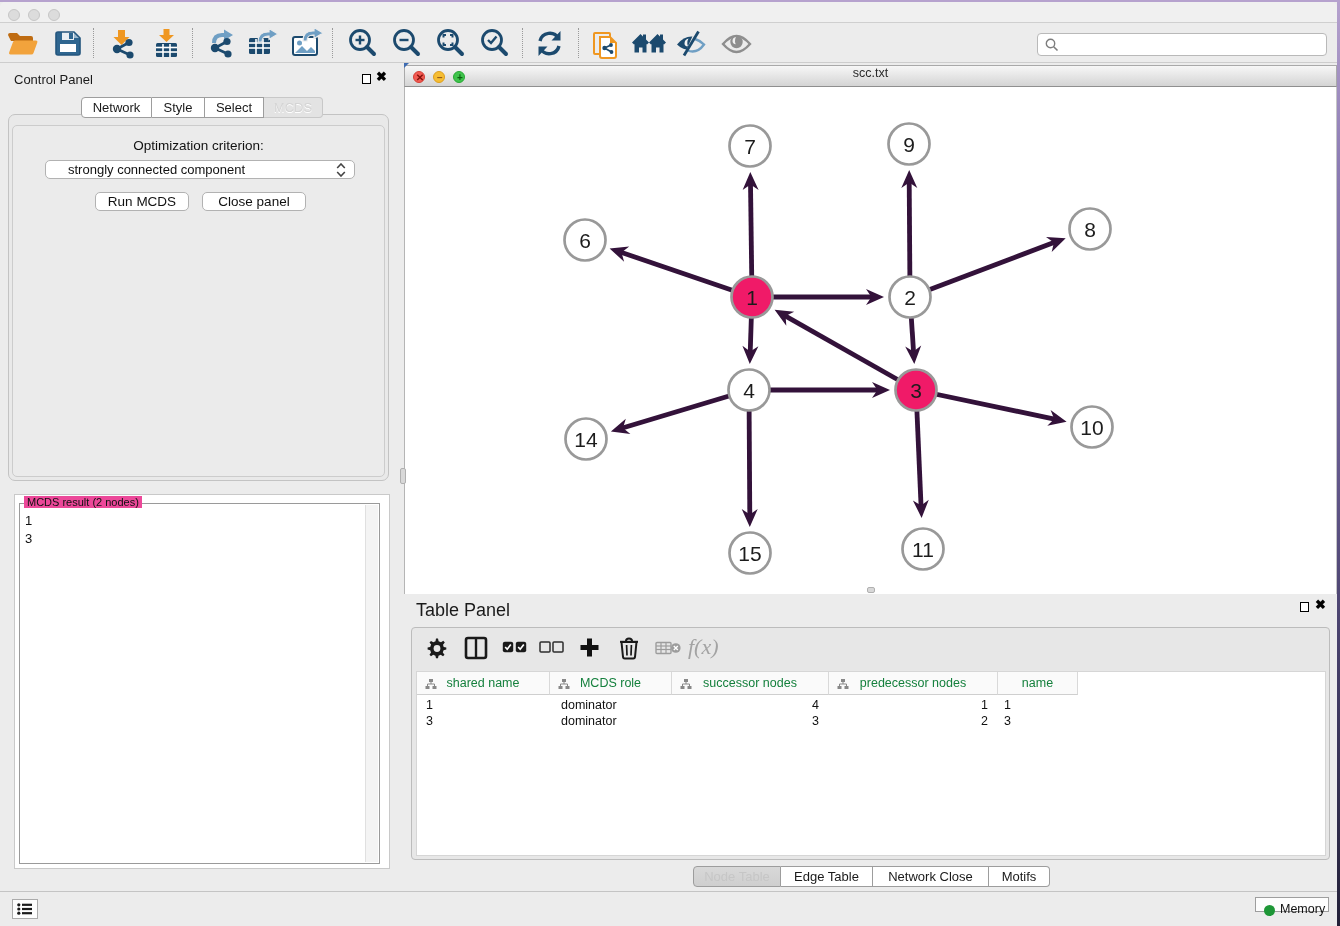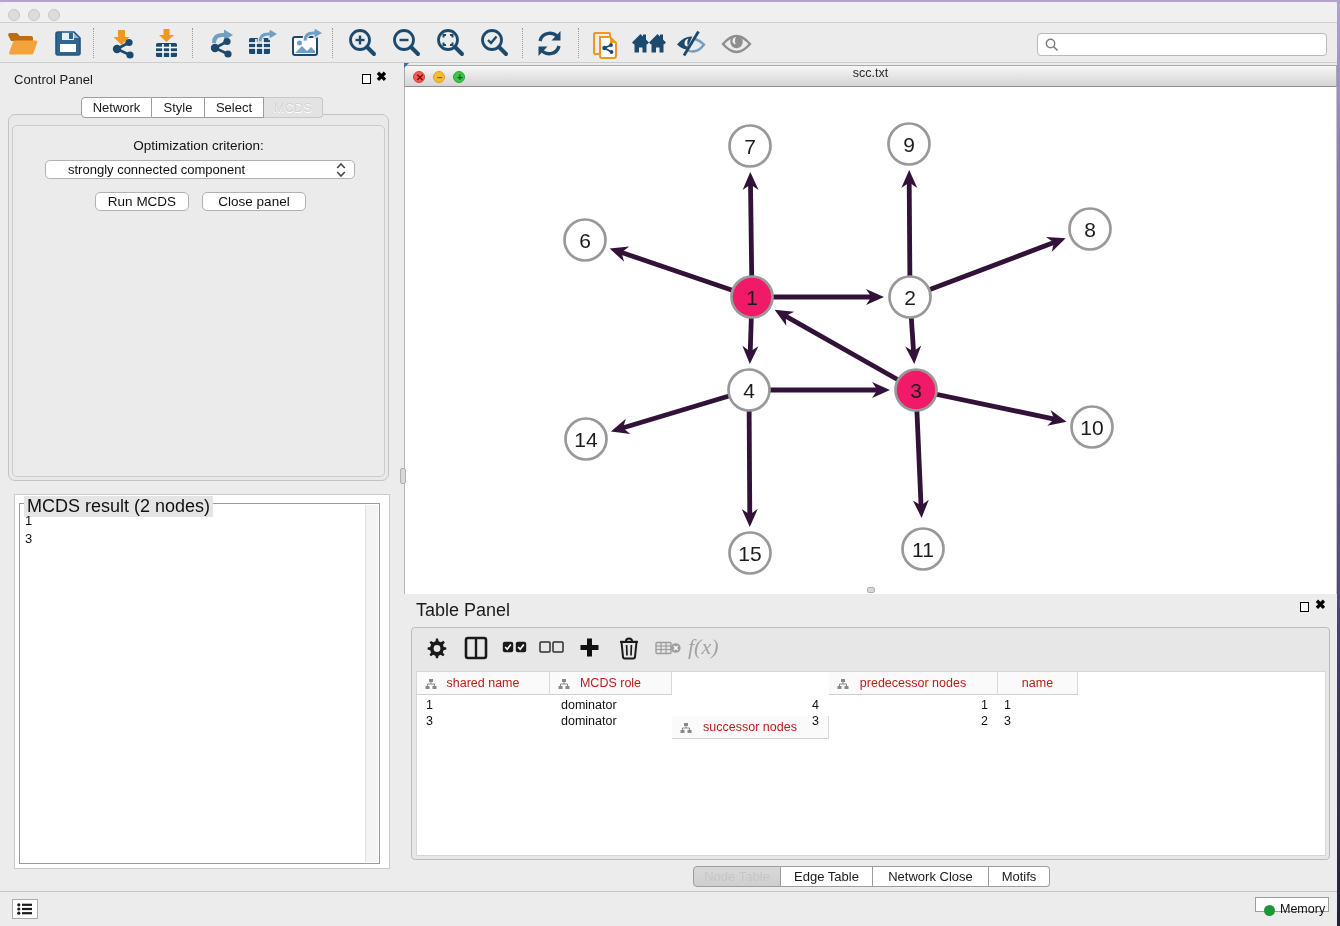--- a/index.html
+++ b/index.html
@@ -29,35 +29,35 @@
 .tab.first { border-left:1px solid #9d9d9d; border-top-left-radius:4px; border-bottom-left-radius:4px; }
 .tab.last { border-top-right-radius:4px; border-bottom-right-radius:4px; }
 .tab.sel { background:linear-gradient(#d8d8d8,#cfcfcf); color:#f2f2f2; }
 #cp-content { left:8px; top:114px; width:381px; height:367px; background:#e9e9e9; border:1px solid #c3c3c3; border-radius:7px; }
 #cp-inner { left:12px; top:125px; width:373px; height:352px; background:#ebebeb; border:1px solid #cccccc; border-radius:5px; }
 #opt-label { left:0; top:138px; width:397px; text-align:center; font-size:13.5px; color:#111; }
 #dropdown { left:45px; top:160px; width:310px; height:19px; background:#fff; border:1px solid #b2b2b2; border-radius:5px; font-size:13px; color:#111; line-height:17px; padding-left:22px; }
 .btn { position:absolute; top:192px; height:19px; background:#fff; border:1px solid #b2b2b2; border-radius:5px; font-size:13.5px; color:#111; text-align:center; line-height:17px; }
 #result-outer { left:14px; top:494px; width:376px; height:375px; background:#fff; border:1px solid #c9c9c9; }
 #result-box { left:4px; top:8px; right:9px; bottom:4px; border:1px solid #9a9a9a; }
-#result-legend { position:absolute; left:4px; top:-8px; background:#e5e5e5; padding:0 3px; font-size:18px; color:#111; }
+#result-legend { position:absolute; left:4px; top:-8px; background:#ec4899; padding:0 3px; font-size:11px; color:#111; }
 #result-scroll { position:absolute; right:1px; top:1px; width:13px; bottom:1px; background:#f4f4f4; border-left:1px solid #e0e0e0; }
 
 #gframe-title { left:404px; top:65px; width:933px; height:22px; background:linear-gradient(#f7f7f7,#d4d4d4); border:1px solid #a9a9a9; border-bottom:1px solid #8f8f8f; }
 #gframe-canvas { left:404px; top:87px; width:933px; height:507px; background:#fff; border-left:1px solid #b5b5b5; border-right:1px solid #c5c5c5; }
 .gl { position:absolute; top:5px; width:12px; height:12px; border-radius:50%; }
 .gl span { position:absolute; left:0; top:0; width:12px; height:12px; line-height:11px; text-align:center; font-size:10px; font-weight:bold; }
 #gtitle-text { width:100%; text-align:center; top:0; font-size:12.5px; color:#2a2a2a; }
 
 #tp-title { left:416px; top:600px; font-size:18px; color:#1a1a1a; }
 #tp-float { left:1300px; top:602px; width:9px; height:10px; border:1.5px solid #000; background:#fff; }
 #tp-close { left:1315px; top:597px; font-size:13px; font-weight:bold; color:#000; }
 #tp-container { left:411px; top:627px; width:919px; height:233px; background:#e7e7e7; border:1px solid #bcbcbc; border-radius:4px; }
 #tp-table { left:416px; top:671px; width:910px; height:185px; background:#fff; border:1px solid #d6d6d6; }
-.th { position:absolute; top:0; height:23px; background:#fafafa; border-right:1px solid #d9d9d9; border-bottom:1px solid #cfcfcf; font-size:12.5px; color:#b91c1c; text-align:center; line-height:23px; }
+.th { position:absolute; top:0; height:23px; background:#fafafa; border-right:1px solid #d9d9d9; border-bottom:1px solid #cfcfcf; font-size:12.5px; color:#15803d; text-align:center; line-height:23px; }
 .td { position:absolute; font-size:12.5px; color:#111; height:16px; line-height:16px; }
 
 
 #statusbar { left:0; top:891px; width:1337px; height:35px; background:#ececec; border-top:1px solid #c4c4c4; }
 #list-btn { left:12px; top:899px; width:26px; height:20px; background:#fdfdfd; border:1px solid #ababab; }
 #mem-btn { left:1255px; top:897px; width:74px; height:15px; background:#fdfdfd; border:1px solid #9e9e9e; font-size:12.5px; color:#111; }
 #mem-dot { position:absolute; left:8px; top:7px; width:11px; height:11px; border-radius:50%; background:#1d9636; }
 </style>
 </head>
 <body>
@@ -347,21 +347,21 @@
         <rect x="0.5" y="8" width="4" height="3" fill="#888"></rect>
         <rect x="7.5" y="8" width="4" height="3" fill="#888"></rect>
         <path d="M6 4 L6 6 M2.5 8 L2.5 6 L9.5 6 L9.5 8" fill="none" stroke="#888" stroke-width="1"></path>
       </svg>shared name</div>
   <div class="th" style="left:133px;width:122px;"><svg class="treeic" width="12" height="12" viewBox="0 0 12 12" style="position:absolute;left:8px;top:6px;">
         <rect x="4" y="1" width="4" height="3" fill="#888"></rect>
         <rect x="0.5" y="8" width="4" height="3" fill="#888"></rect>
         <rect x="7.5" y="8" width="4" height="3" fill="#888"></rect>
         <path d="M6 4 L6 6 M2.5 8 L2.5 6 L9.5 6 L9.5 8" fill="none" stroke="#888" stroke-width="1"></path>
       </svg>MCDS role</div>
-  <div class="th" style="left:255px;width:157px;margin-top:44px;"><svg class="treeic" width="12" height="12" viewBox="0 0 12 12" style="position:absolute;left:8px;top:6px;">
+  <div class="th" style="left:255px;width:157px;"><svg class="treeic" width="12" height="12" viewBox="0 0 12 12" style="position:absolute;left:8px;top:6px;">
         <rect x="4" y="1" width="4" height="3" fill="#888"></rect>
         <rect x="0.5" y="8" width="4" height="3" fill="#888"></rect>
         <rect x="7.5" y="8" width="4" height="3" fill="#888"></rect>
         <path d="M6 4 L6 6 M2.5 8 L2.5 6 L9.5 6 L9.5 8" fill="none" stroke="#888" stroke-width="1"></path>
       </svg>successor nodes</div>
   <div class="th" style="left:412px;width:169px;"><svg class="treeic" width="12" height="12" viewBox="0 0 12 12" style="position:absolute;left:8px;top:6px;">
         <rect x="4" y="1" width="4" height="3" fill="#888"></rect>
         <rect x="0.5" y="8" width="4" height="3" fill="#888"></rect>
         <rect x="7.5" y="8" width="4" height="3" fill="#888"></rect>
         <path d="M6 4 L6 6 M2.5 8 L2.5 6 L9.5 6 L9.5 8" fill="none" stroke="#888" stroke-width="1"></path>

